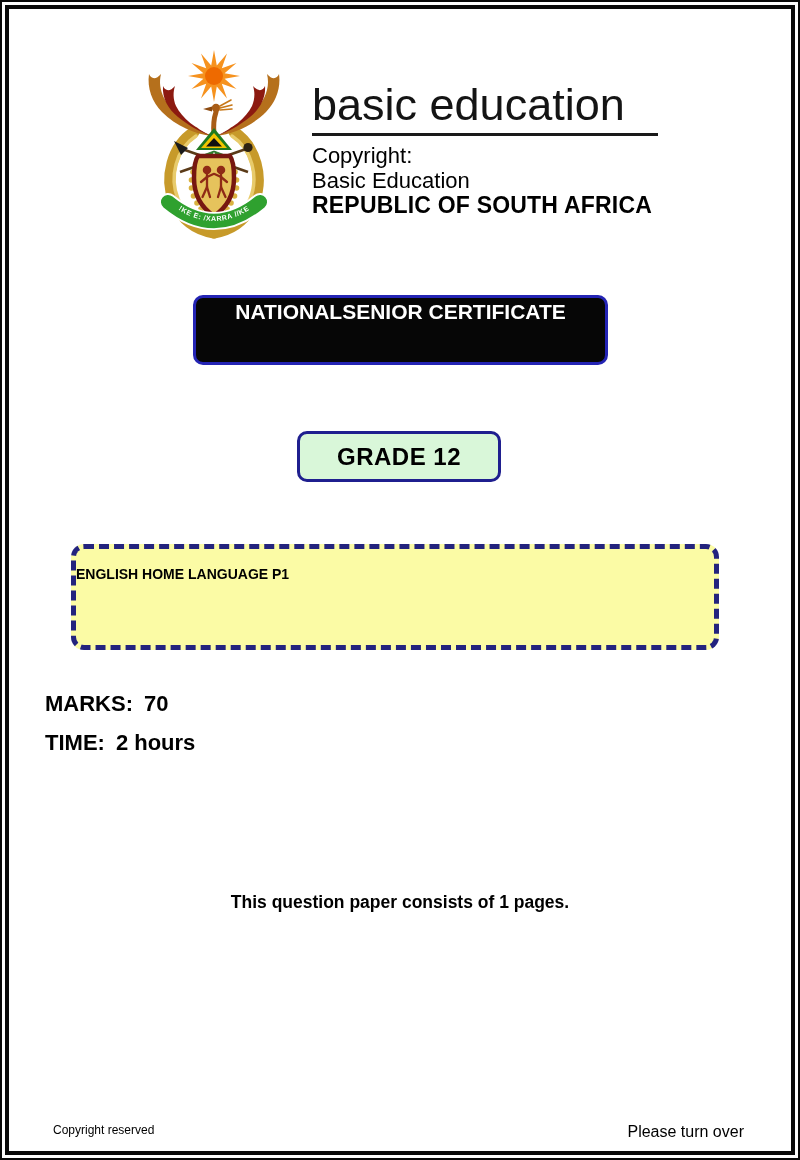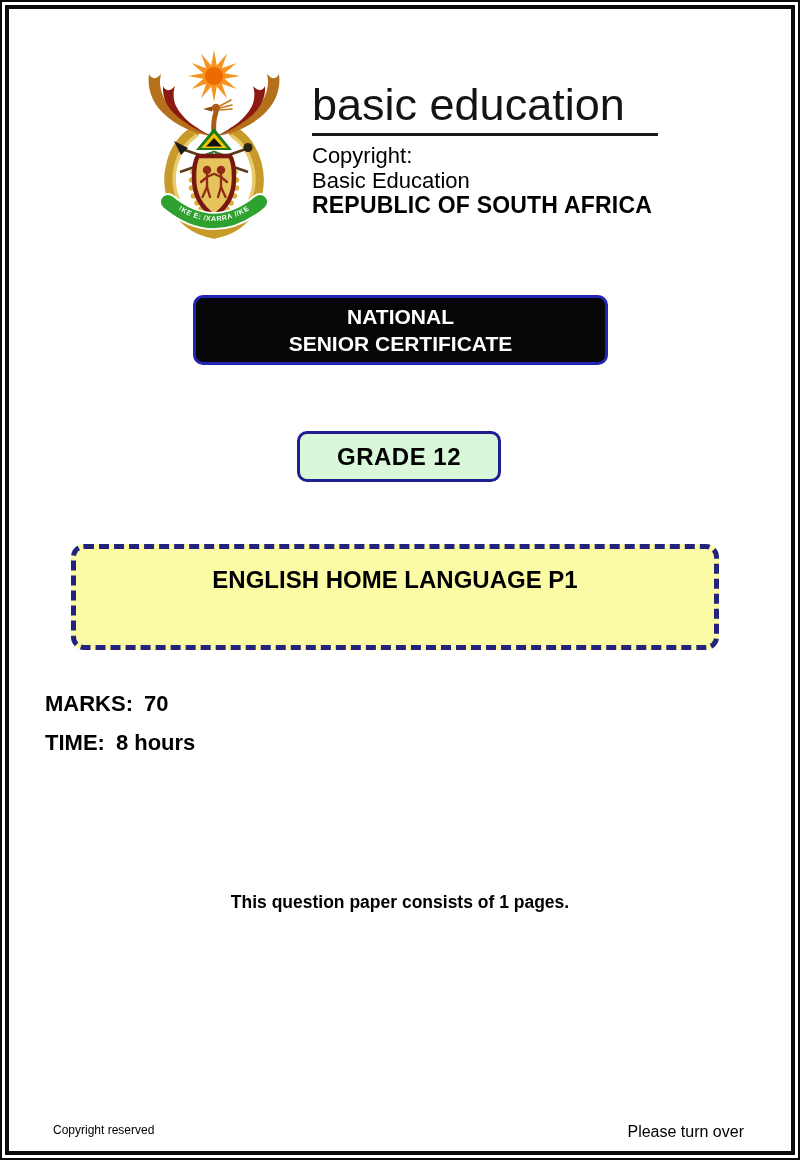--- a/index.html
+++ b/index.html
@@ -16,34 +16,34 @@
   .brand { position:absolute; left:312px; top:80px; }
   .brand-title { font-size:45px; font-weight:400; letter-spacing:0px; color:#141414; line-height:1.1; }
   .brand-rule { width:346px; border-top:3px solid #1a1a1a; margin-top:3px; }
   .dept { margin-top:7px; font-size:22px; line-height:25px; }
   .dept-country { font-weight:bold; font-size:23px; letter-spacing:0.2px; }
 
   .banner {
     position:absolute; left:193px; top:295px; width:415px; height:70px; box-sizing:border-box;
     background:var(--banner-bg); border:3px solid var(--banner-border); border-radius:10px;
     color:#ffffff; font-weight:bold; font-size:21px; line-height:27px; text-align:center;
-    display:flex; flex-direction:column; justify-content:center;
+    display:flex; flex-direction:row; justify-content:center;
   }
 
   .grade-box {
     position:absolute; left:297px; top:431px; width:204px; height:51px; box-sizing:border-box;
     background:var(--grade-bg); border:3px solid var(--grade-border); border-radius:10px;
     display:flex; align-items:center; justify-content:center;
     font-size:24px; font-weight:bold; letter-spacing:0.5px;
   }
 
   .subject-box {
     position:absolute; left:71px; top:544px; width:648px; height:106px; box-sizing:border-box;
     background:var(--subject-bg); border:5px dashed var(--subject-border); border-radius:13px;
-    text-align:center; font-weight:bold; font-size:24px;
+    font-weight:bold; font-size:14px;
   }
   .subject-title { margin-top:17px; }
   .subject-session { margin-top:23px; }
 
   .info-row { position:absolute; left:45px; font-size:22px; font-weight:bold; }
   .info-row .value { margin-left:11px; }
   .marks-row { top:691px; }
   .time-row { top:730px; }
 
   .pages-note { position:absolute; left:0; right:0; top:892px; text-align:center; font-size:17.5px; font-weight:bold; }
@@ -183,19 +183,19 @@
 </div>
 
 <div class="subject-box">
   <div class="subject-title">ENGLISH HOME LANGUAGE P1</div>
 </div>
 
 <div class="info-row marks-row">
   <span>MARKS:</span><span class="value">70</span>
 </div>
 <div class="info-row time-row">
-  <span>TIME:</span><span class="value">8 hours</span>
+  <span>TIME:</span><span class="value">2 hours</span>
 </div>
 
 <div class="pages-note">This question paper consists of 1 pages.</div>
 
 <div class="footer-left">Copyright reserved</div>
 <div class="footer-right">Please turn over</div>
 
 </body></html>

